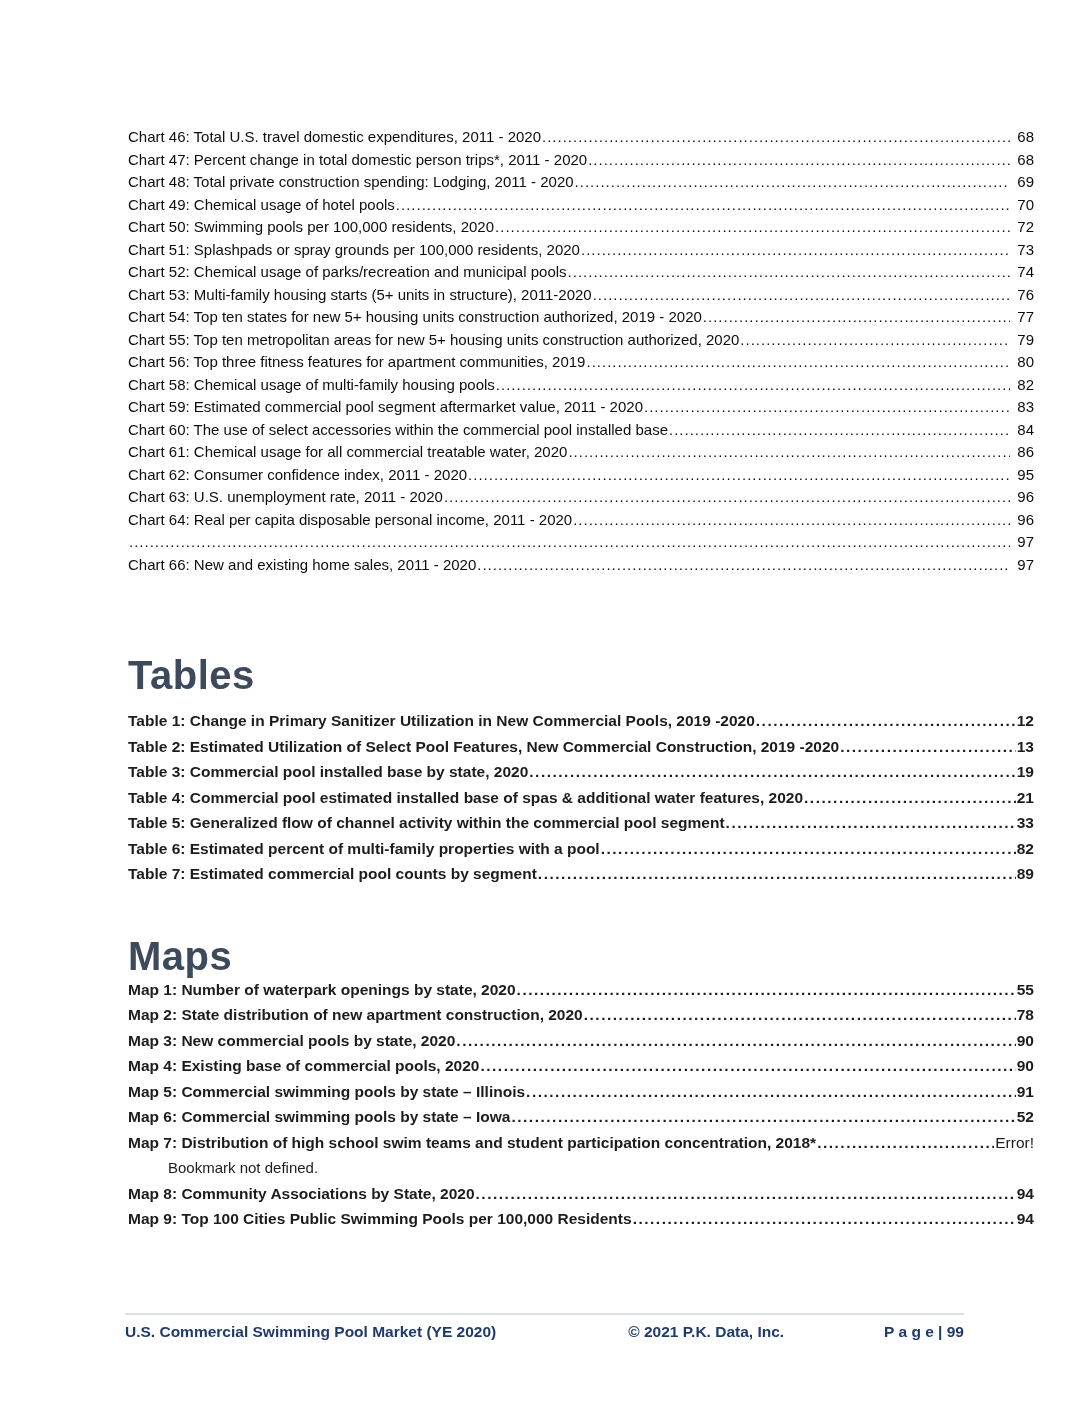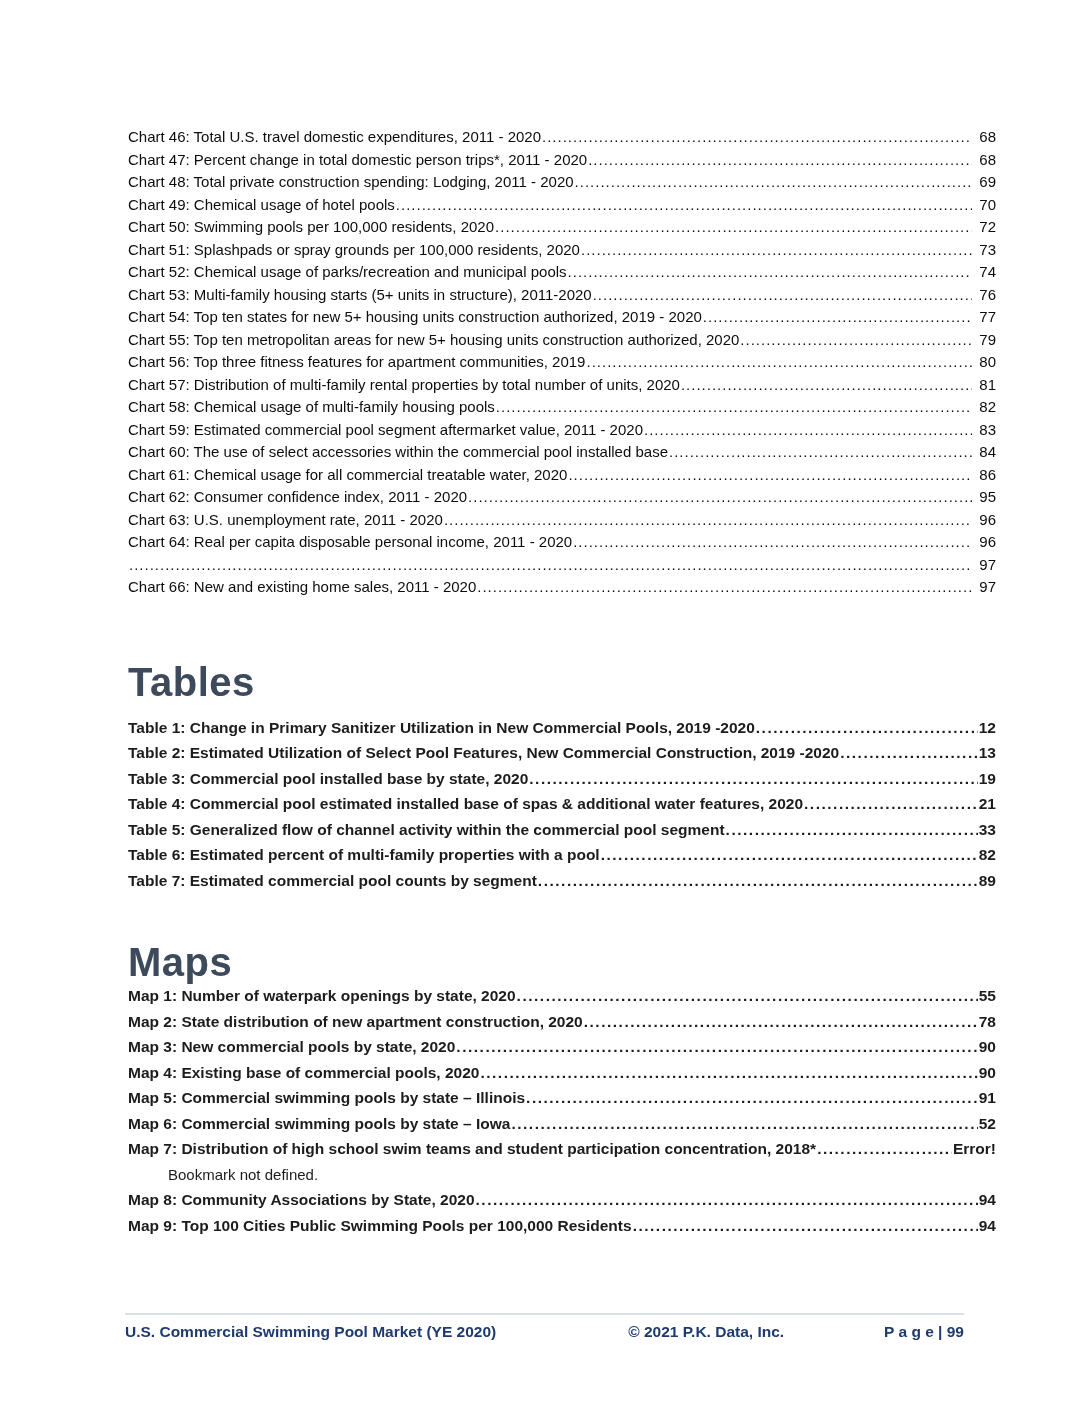--- a/index.html
+++ b/index.html
@@ -10,21 +10,21 @@
     position: relative;
     font-family: "Liberation Sans", sans-serif;
     color: #111111;
     overflow: hidden;
   }
   .page {
     position: relative;
     width: 1088px;
     height: 1204px;
     background: #ffffff;
-    padding: 0 92px 0 128px;
+    padding: 0 54px 0 128px;
   }
 
   
   .toc-list { width: 100%; }
   .toc-line {
     display: flex;
     align-items: baseline;
     width: 100%;
   }
   .toc-label { white-space: nowrap; }
@@ -52,38 +52,38 @@
   .toc-charts .toc-page { padding-left: 6px; text-align: right; }
 
   
   .toc-bold .toc-line {
     font-size: 15.5px;
     line-height: 25.5px;
     font-weight: 700;
     color: #1c1c1c;
   }
   .toc-bold .leader::after { letter-spacing: 1.5px; }
-  .toc-page.plain { font-weight: 700; }
+  .toc-page.plain { font-weight: 400; }
   .toc-note {
     font-size: 15px;
     line-height: 25.5px;
     font-weight: 400;
     color: #1c1c1c;
     padding-left: 40px;
   }
 
   
   .section-heading {
     font-size: 40px;
     line-height: 42px;
     font-weight: 700;
     color: #3d4a5c;
     letter-spacing: 0.5px;
   }
-  .heading-tables { margin-top: 62px; margin-bottom: 12px; }
+  .heading-tables { margin-top: 78px; margin-bottom: 12px; }
   .heading-maps   { margin-top: 48px; margin-bottom: 0; }
   .toc-tables { margin-top: 0; }
   .toc-maps   { margin-top: 0; }
 
   
   .footer {
     position: absolute;
     left: 125px;
     right: 124px;
     top: 1313px;
@@ -168,25 +168,20 @@
         <span class="leader"></span>
         <span class="toc-page">79</span>
       </div>
 
       <div class="toc-line">
         <span class="toc-label">Chart 56: Top three fitness features for apartment communities, 2019</span>
         <span class="leader"></span>
         <span class="toc-page">80</span>
       </div>
 
-      <div class="toc-line">
-        <span class="toc-label">Chart 57: Distribution of multi-family rental properties by total number of units, 2020</span>
-        <span class="leader"></span>
-        <span class="toc-page">81</span>
-      </div>
 
       <div class="toc-line">
         <span class="toc-label">Chart 58: Chemical usage of multi-family housing pools</span>
         <span class="leader"></span>
         <span class="toc-page">82</span>
       </div>
 
       <div class="toc-line">
         <span class="toc-label">Chart 59: Estimated commercial pool segment aftermarket value, 2011 - 2020</span>
         <span class="leader"></span>

